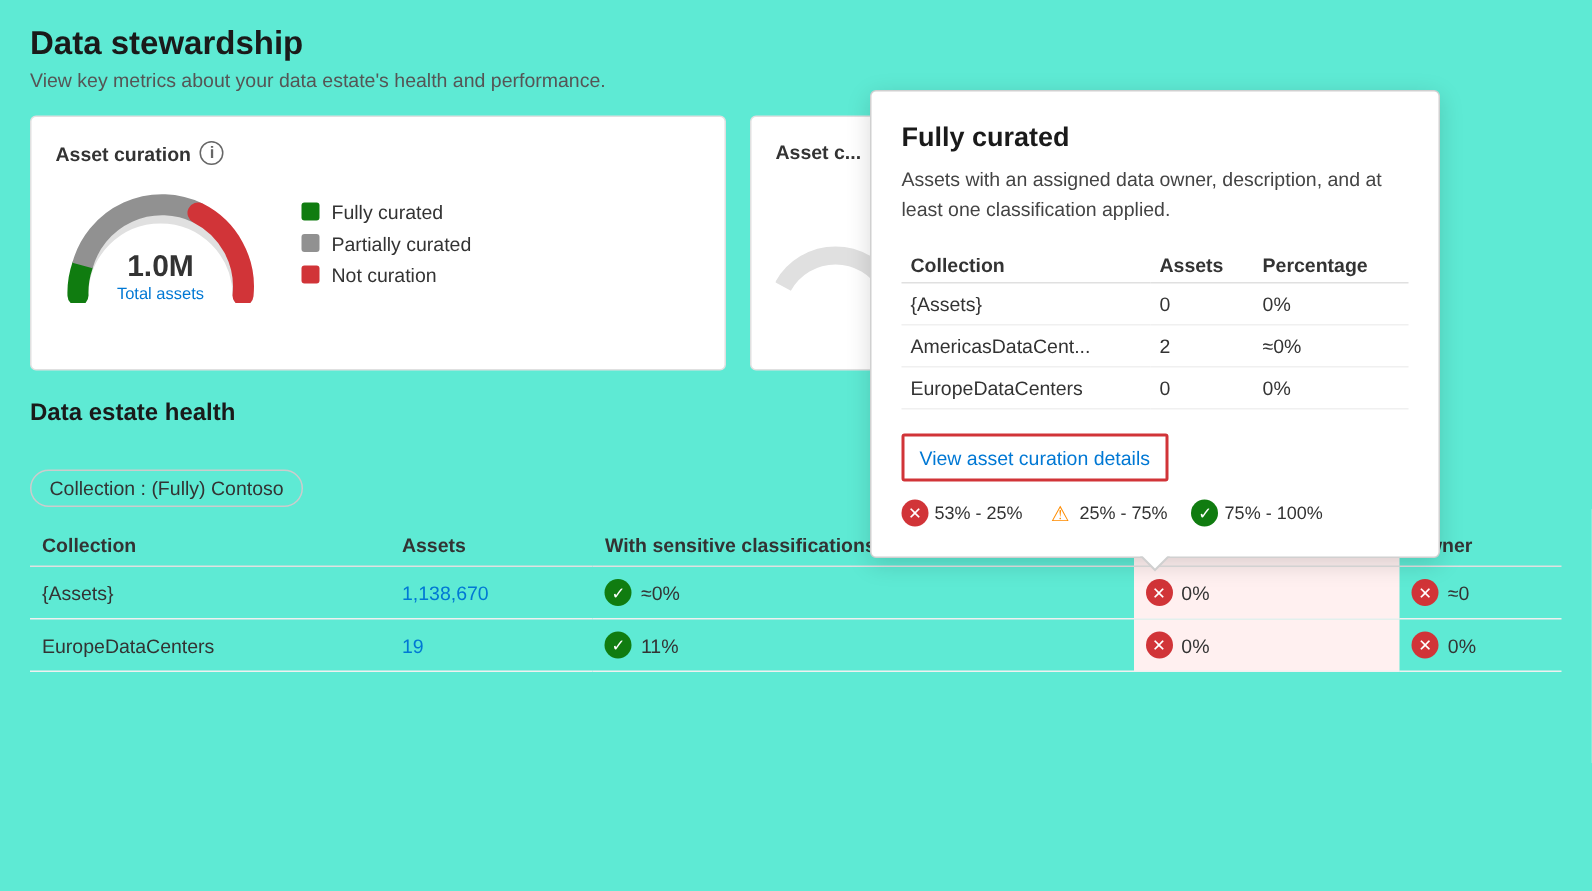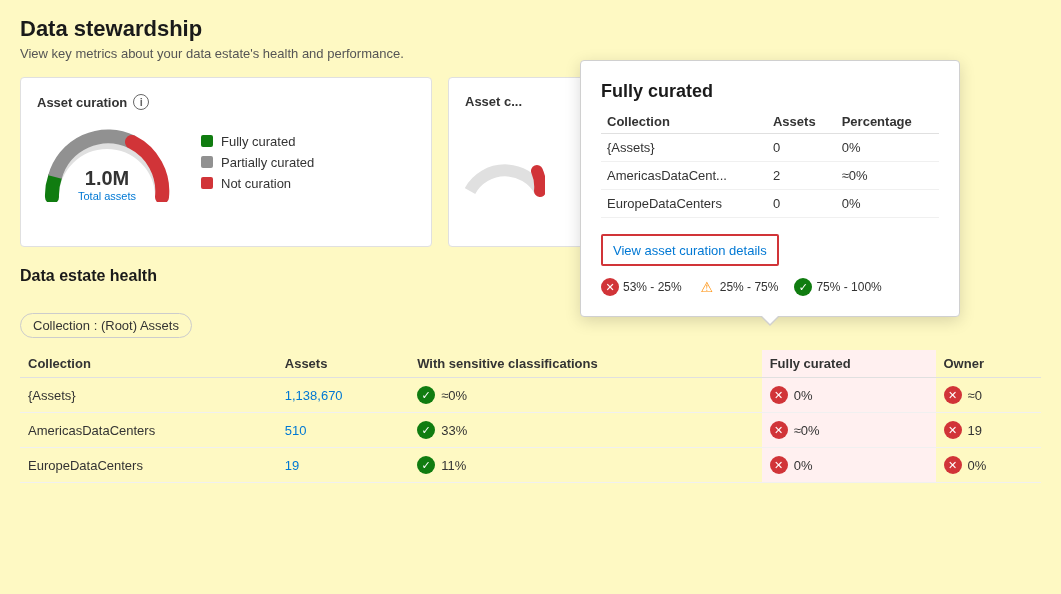--- a/index.html
+++ b/index.html
@@ -5,21 +5,21 @@
     * { box-sizing: border-box; margin: 0; padding: 0; }
     body {
       font-family: 'Segoe UI', Arial, sans-serif;
       font-size: 14px;
       background: #f5f5f5;
       color: #333;
     }
     .page {
       width: 1061px;
       height: 594px;
-      background: #fef9c3;
+      background: #5eead4;
       position: relative;
       overflow: hidden;
     }
     .main-content {
       padding: 16px 20px;
       position: relative;
     }
     .page-title {
       font-size: 22px;
       font-weight: 600;
@@ -36,21 +36,21 @@
       gap: 16px;
       margin-bottom: 20px;
     }
     .card {
       background: #fff;
       border: 1px solid #e0e0e0;
       border-radius: 4px;
       padding: 16px;
     }
     .asset-curation-card {
-      width: 412px;
+      width: 464px;
       min-height: 170px;
     }
     .card-title {
       font-size: 13px;
       font-weight: 600;
       color: #333;
       margin-bottom: 12px;
       display: flex;
       align-items: center;
       gap: 6px;
@@ -354,21 +354,21 @@
         <svg width="80" height="80" viewBox="0 0 80 80">
           <path d="M 5 70 A 40 40 0 0 1 75 70" fill="none" stroke="#e0e0e0" stroke-width="12"></path>
           <path d="M 75 70 A 40 40 0 0 0 72 50" fill="none" stroke="#d13438" stroke-width="12" stroke-linecap="round"></path>
         </svg>
       </div>
     </div>
 
     <div class="health-section">
       <h2 class="section-title">Data estate health</h2>
       <div class="collection-filter">
-        <span>Collection : (Root) Assets</span>
+        <span>Collection : (Fully) Contoso</span>
       </div>
       <table class="health-table">
         <thead>
           <tr>
             <th>Collection</th>
             <th>Assets</th>
             <th>With sensitive classifications</th>
             <th style="background:#fff0f0; padding: 6px 8px;">Fully curated</th>
             <th>Owner</th>
           </tr>
@@ -390,42 +390,20 @@
               </div>
             </td>
             <td>
               <div class="cell-with-icon">
                 <span class="status-icon-red">✕</span>
                 <span>≈0</span>
               </div>
             </td>
           </tr>
           <tr>
-            <td>AmericasDataCenters</td>
-            <td class="col-assets">510</td>
-            <td>
-              <div class="cell-with-icon">
-                <span class="status-icon-green">✓</span>
-                <span>33%</span>
-              </div>
-            </td>
-            <td class="fully-curated-col">
-              <div class="cell-with-icon">
-                <span class="status-icon-red">✕</span>
-                <span>≈0%</span>
-              </div>
-            </td>
-            <td>
-              <div class="cell-with-icon">
-                <span class="status-icon-red">✕</span>
-                <span>19</span>
-              </div>
-            </td>
-          </tr>
-          <tr>
             <td>EuropeDataCenters</td>
             <td class="col-assets">19</td>
             <td>
               <div class="cell-with-icon">
                 <span class="status-icon-green">✓</span>
                 <span>11%</span>
               </div>
             </td>
             <td class="fully-curated-col">
               <div class="cell-with-icon">
@@ -440,20 +418,21 @@
               </div>
             </td>
           </tr>
         </tbody>
       </table>
     </div>
   </div>
 
   <div class="tooltip-popup">
     <div class="tooltip-title">Fully curated</div>
+    <div class="tooltip-desc">Assets with an assigned data owner, description, and at least one classification applied.</div>
     <table class="tooltip-table">
       <thead>
         <tr>
           <th>Collection</th>
           <th>Assets</th>
           <th>Percentage</th>
         </tr>
       </thead>
       <tbody>
         <tr>

